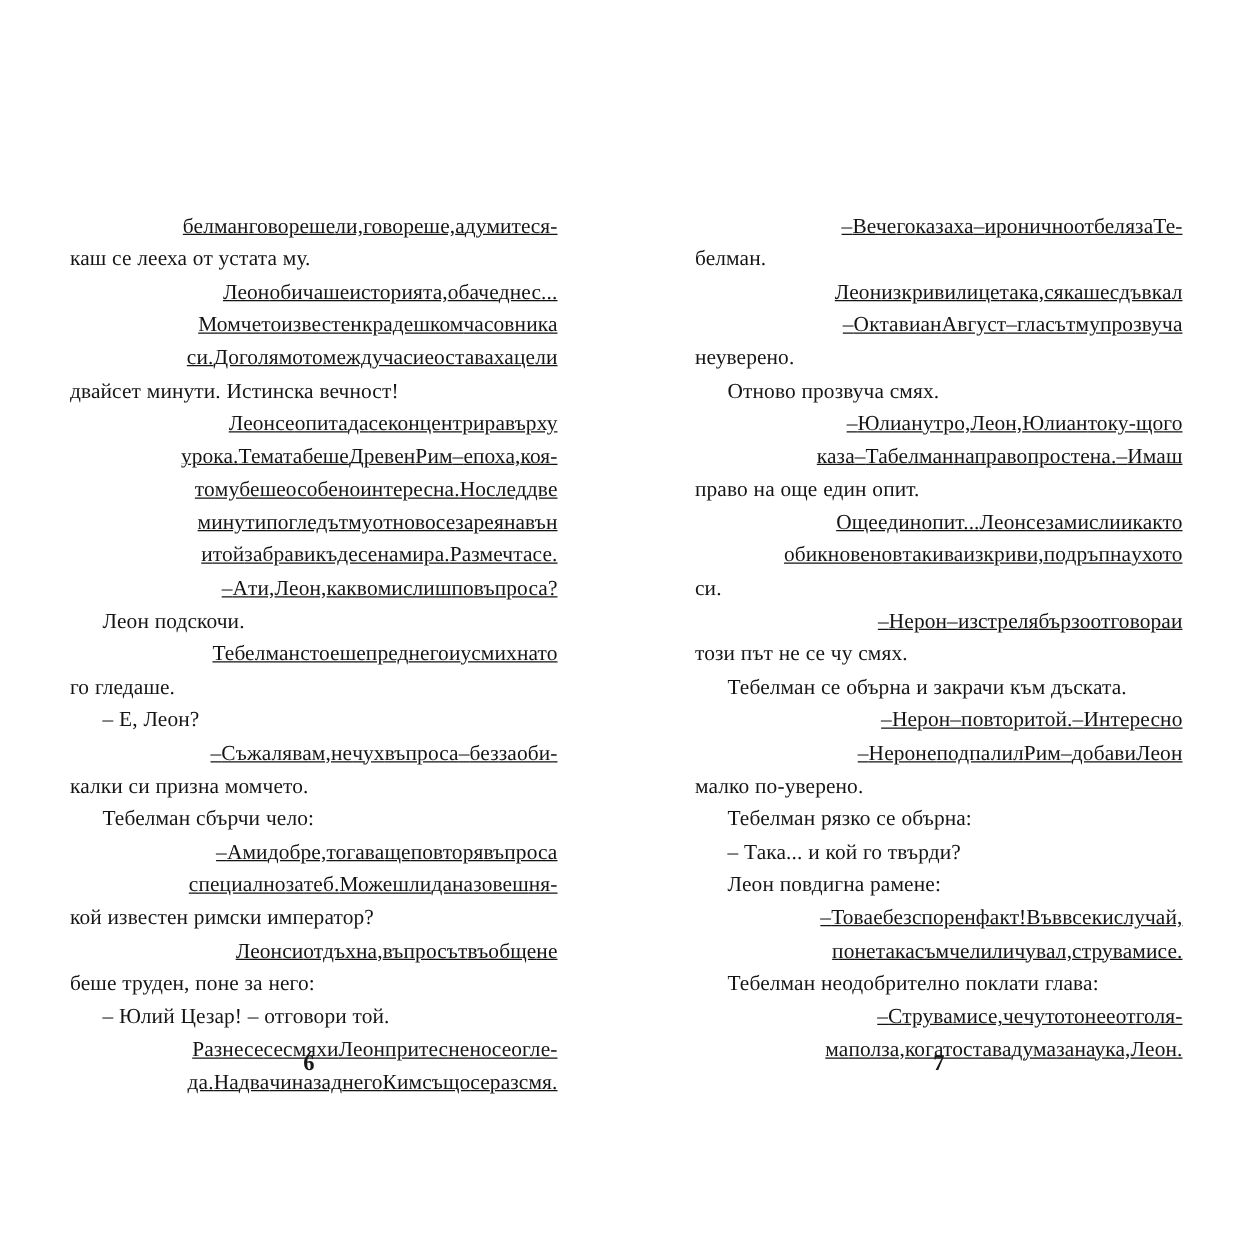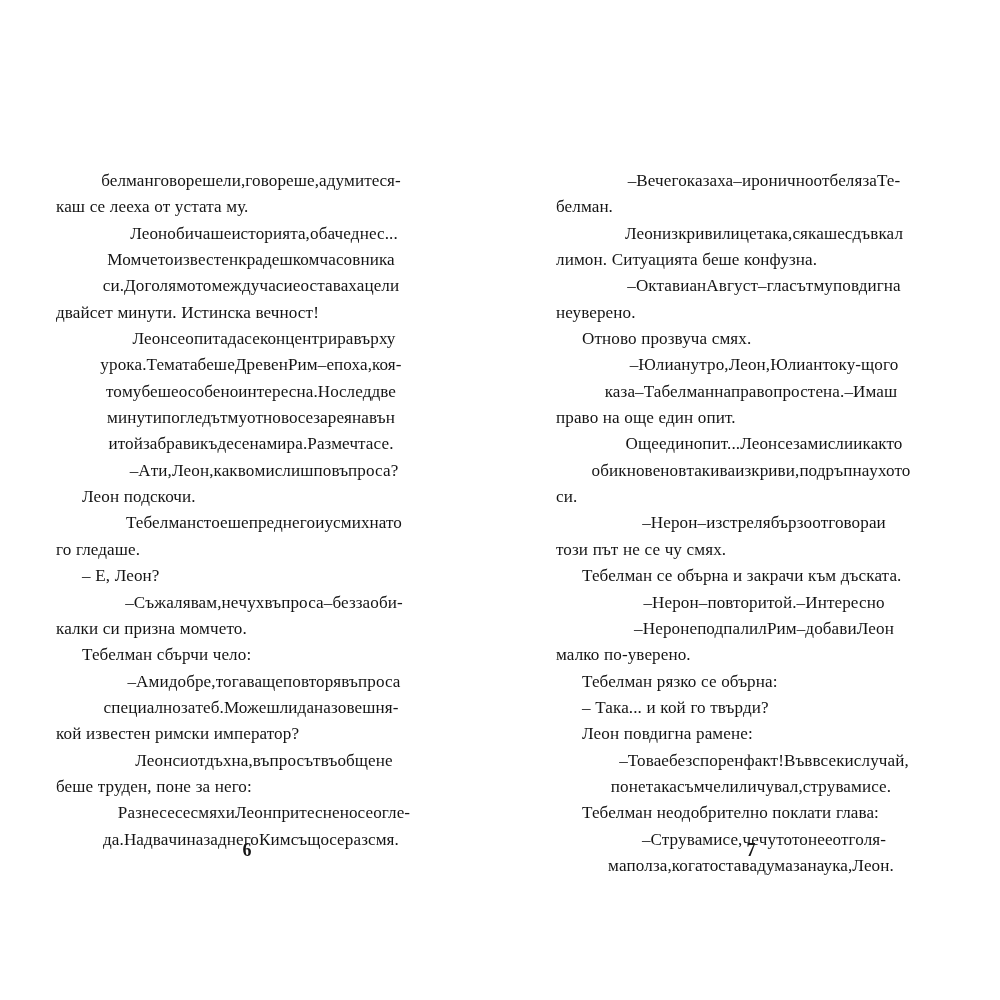--- a/index.html
+++ b/index.html
@@ -52,22 +52,23 @@
 
   
   .ln {
     display: block;
     white-space: pre;
     height: 26.35px;
   }
   
   .ln.j {
     display: flex;
-    justify-content: center;
+    justify-content: flex-end;
     white-space: normal;
+    text-decoration: underline;
   }
   .ln.j > span { white-space: pre; }
   
   .ln.last {
     display: block;
     white-space: pre;
   }
   .ln .ind {
     display: inline-block;
     width: 26px;
@@ -228,20 +229,21 @@
         <div class="ln last">кой известен римски император?</div>
         <div class="ln j">
           <span><span class="ind"></span>Леон</span>
           <span>си</span>
           <span>отдъхна,</span>
           <span>въпросът</span>
           <span>въобще</span>
           <span>не</span>
         </div>
         <div class="ln last">беше труден, поне за него:</div>
+        <div class="ln last"><span class="ind"></span>– Юлий Цезар! – отговори той.</div>
         <div class="ln j">
           <span><span class="ind"></span>Разнесе</span>
           <span>се</span>
           <span>смях</span>
           <span>и</span>
           <span>Леон</span>
           <span>притеснено</span>
           <span>се</span>
           <span>огле-</span>
         </div>
@@ -276,29 +278,28 @@
         <div class="ln last">белман.</div>
         <div class="ln j">
           <span><span class="ind"></span>Леон</span>
           <span>изкриви</span>
           <span>лице</span>
           <span>така,</span>
           <span>сякаш</span>
           <span>е</span>
           <span>сдъвкал</span>
         </div>
-        <div class="ln last">лимон. Ситуацията беше конфузна.</div>
         <div class="ln j">
           <span><span class="ind"></span>–</span>
           <span>Октавиан</span>
           <span>Август</span>
           <span>–</span>
           <span>гласът</span>
           <span>му</span>
-          <span>повдигна</span>
+          <span>прозвуча</span>
         </div>
         <div class="ln last">неуверено.</div>
         <div class="ln last"><span class="ind"></span>Отново прозвуча смях.</div>
         <div class="ln j">
           <span><span class="ind"></span>–</span>
           <span>Юлиан</span>
           <span>утро,</span>
           <span>Леон,</span>
           <span>Юлиан</span>
           <span>току-що</span>

